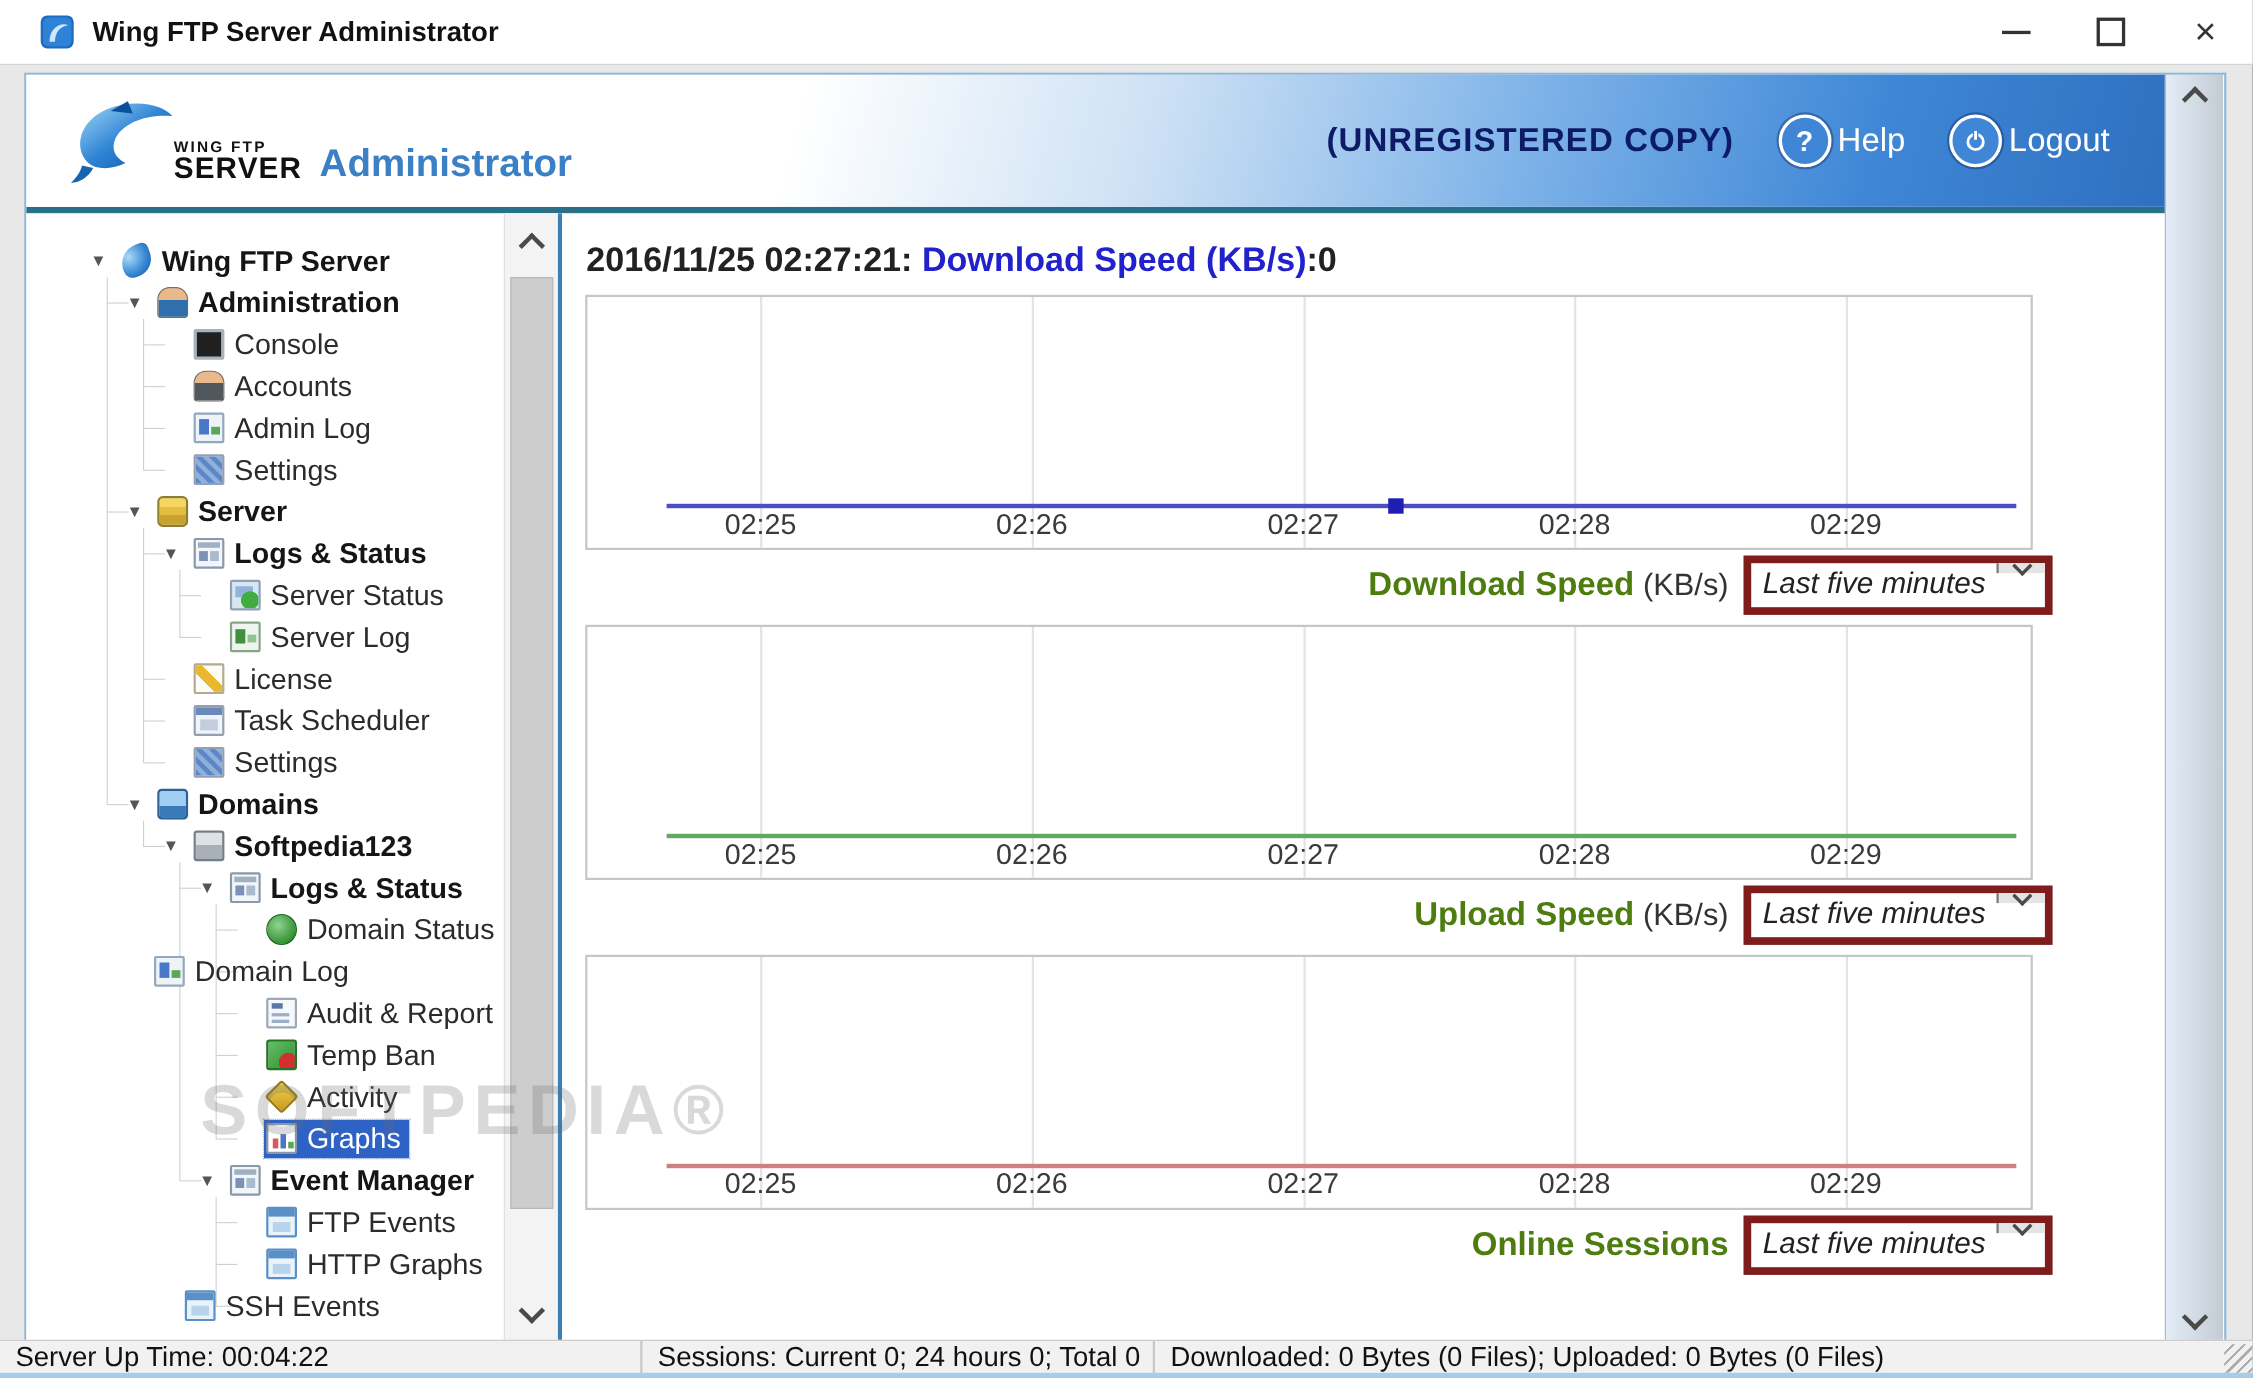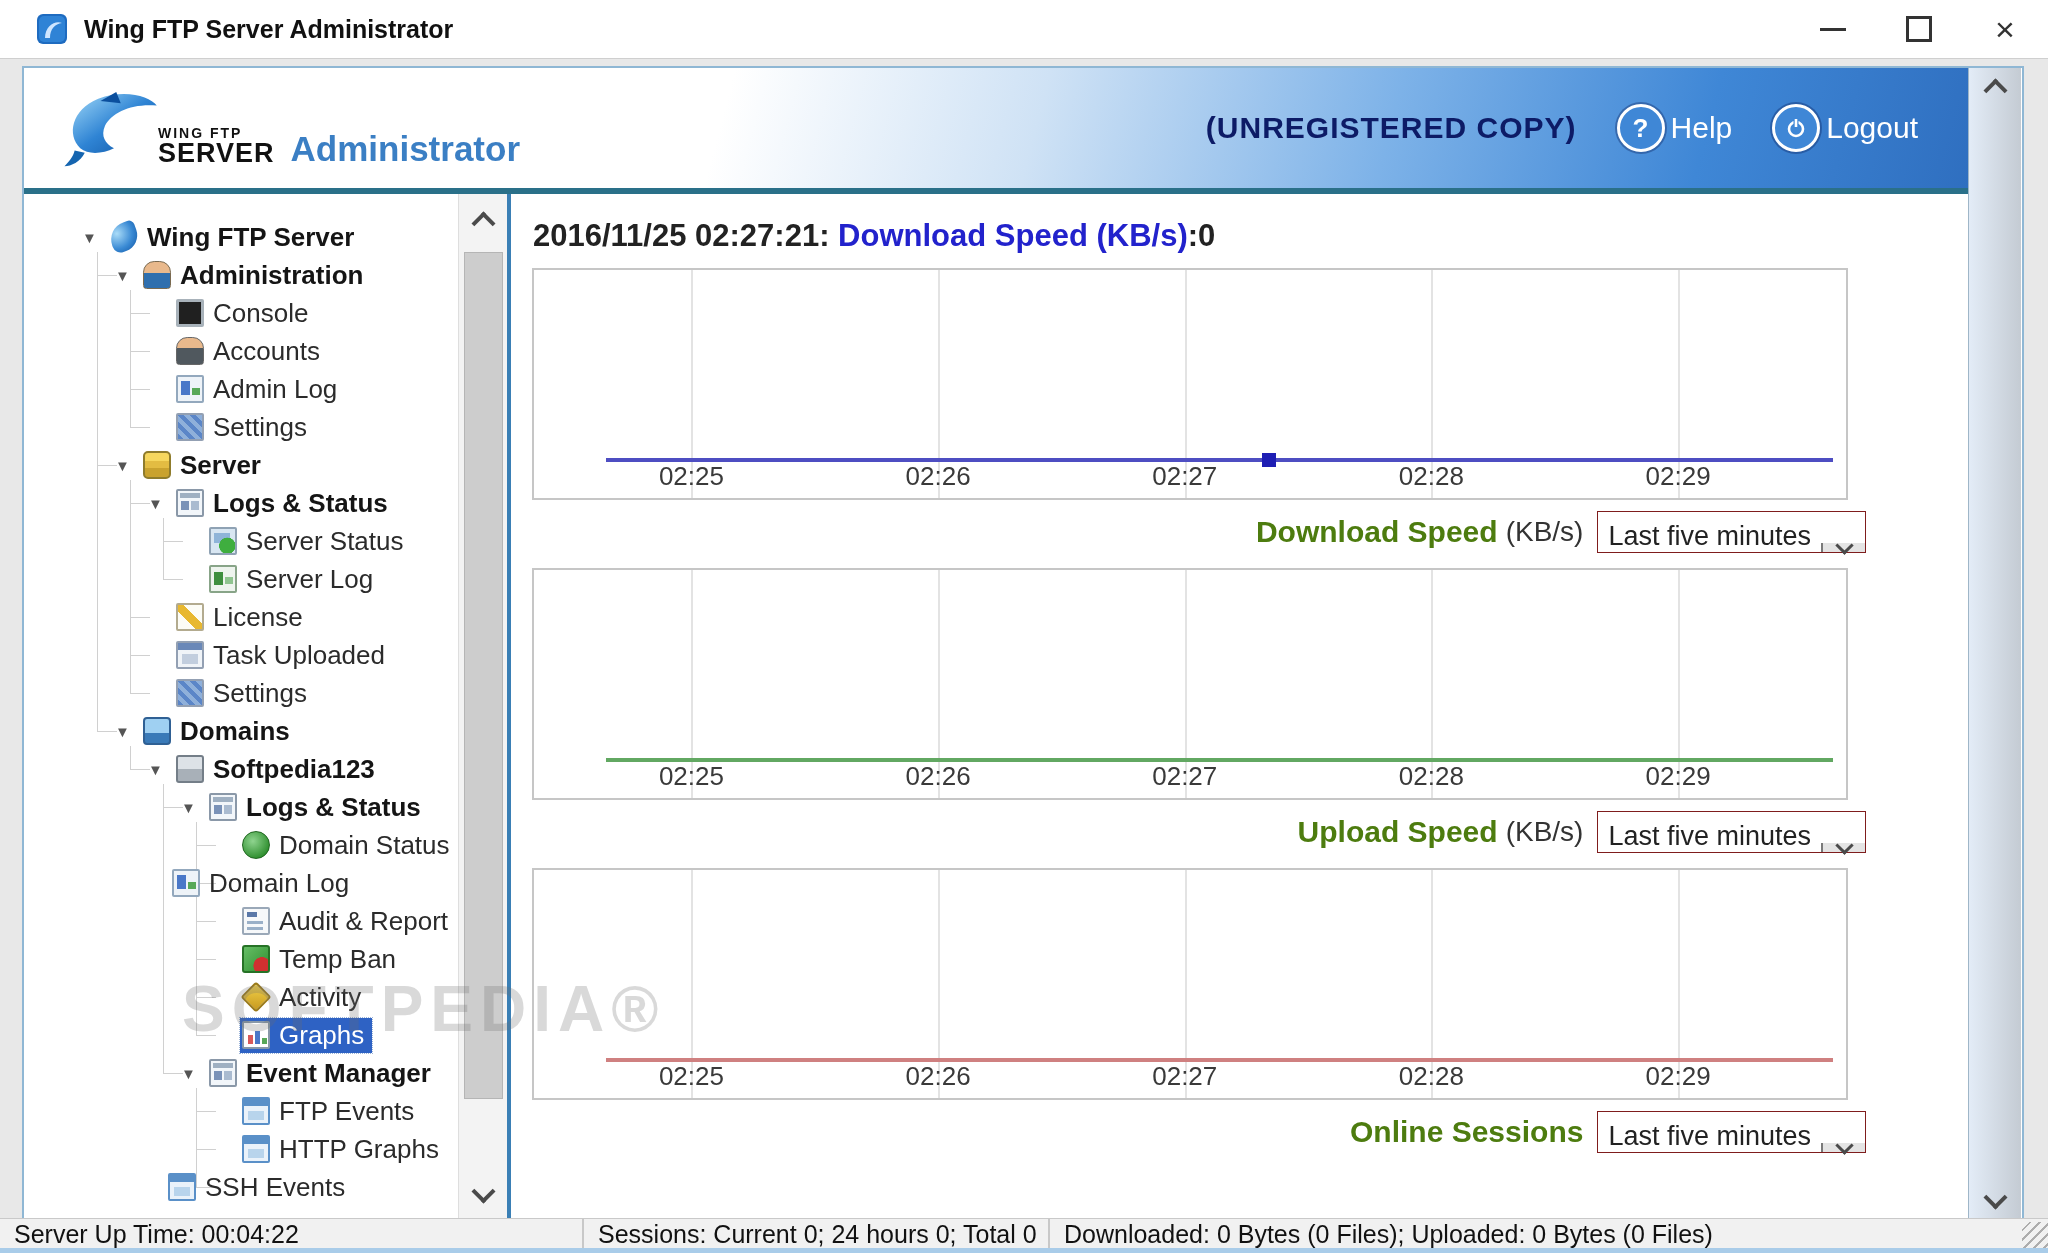--- a/index.html
+++ b/index.html
@@ -83,21 +83,21 @@
   .heading .hl{color:#2222cc;}
   .chart-box{margin:14px 0 0 21px;width:1312px;height:228px;border:2px solid #c6c6c6;position:relative;background:#fff;box-sizing:content-box;}
   .gridline{position:absolute;top:0;bottom:0;width:2px;background:#e3e3e3;}
   .tickline{position:absolute;bottom:6px;transform:translateX(-50%);font-size:26px;color:#3a3a3a;}
   .series-line{position:absolute;left:5.5%;right:1%;top:188px;height:4px;}
   .marker{position:absolute;width:14px;height:14px;top:183px;background:#1e1eb4;}
   .label-row{margin:10px 0 0 21px;width:1334px;height:44px;display:flex;justify-content:flex-end;align-items:center;}
   .cl-bold{font-size:30px;font-weight:700;color:#4d7c0f;}
   .cl-unit{font-size:28px;color:#333;margin-left:8px;}
   .cl-unit:empty{margin-left:0;}
-  .dropdown{margin-left:14px;height:40px;border:1px solid #7f1d1d;background:#fff;display:flex;align-items:flex-end;cursor:pointer;}
+  .dropdown{margin-left:14px;height:40px;border:7px solid #7f1d1d;background:#fff;display:flex;align-items:flex-start;cursor:pointer;font-style:italic;}
   .dd-text{font-size:27px;padding:3px 10px 0 10px;white-space:nowrap;}
   .dd-btn{width:42px;background:#e4e4e4;border-left:2px solid #7a7a7a;display:flex;align-items:center;justify-content:center;}
   .dd-btn .chev{width:10px;height:10px;border-width:3px;margin-top:-4px;}
   
   .v-scroll{width:52px;flex:none;background:linear-gradient(90deg,#e3ecf7,#c4cbd3);border-left:1px solid #9fb6c8;position:relative;}
   .vs-up{position:absolute;top:14px;left:0;width:100%;display:flex;justify-content:center;}
   .vs-down{position:absolute;bottom:14px;left:0;width:100%;display:flex;justify-content:center;}
   
   .statusbar{position:absolute;left:0;top:1218px;width:2048px;height:30px;background:#f1f1f1;
              border-top:1px solid #c9c9c9;display:flex;align-items:center;font-size:25px;color:#111;}
@@ -255,21 +255,21 @@
                 <span class="texp"></span>
                 <span class="row-inner">
                   <span class="ti ti-license"></span>
                   <span class="tlabel">License</span>
                 </span>
               </div>
               <div class="trow" style="padding-left: 124px;">
                 <span class="texp"></span>
                 <span class="row-inner">
                   <span class="ti ti-tasksched"></span>
-                  <span class="tlabel">Task Uploaded</span>
+                  <span class="tlabel">Task Scheduler</span>
                 </span>
               </div>
               <div class="trow" style="padding-left: 124px;">
                 <span class="texp"></span>
                 <span class="row-inner">
                   <span class="ti ti-settings"></span>
                   <span class="tlabel">Settings</span>
                 </span>
               </div>
               <div class="trow" style="padding-left: 91px;">
@@ -293,21 +293,21 @@
                   <span class="tlabel b">Logs &amp; Status</span>
                 </span>
               </div>
               <div class="trow" style="padding-left: 190px;">
                 <span class="texp"></span>
                 <span class="row-inner">
                   <span class="ti ti-domstatus"></span>
                   <span class="tlabel">Domain Status</span>
                 </span>
               </div>
-              <div class="trow" style="padding-left: 120px;">
+              <div class="trow" style="padding-left: 88px;">
                 <span class="texp"></span>
                 <span class="row-inner">
                   <span class="ti ti-adminlog"></span>
                   <span class="tlabel">Domain Log</span>
                 </span>
               </div>
               <div class="trow" style="padding-left: 190px;">
                 <span class="texp"></span>
                 <span class="row-inner">
                   <span class="ti ti-audit"></span>

